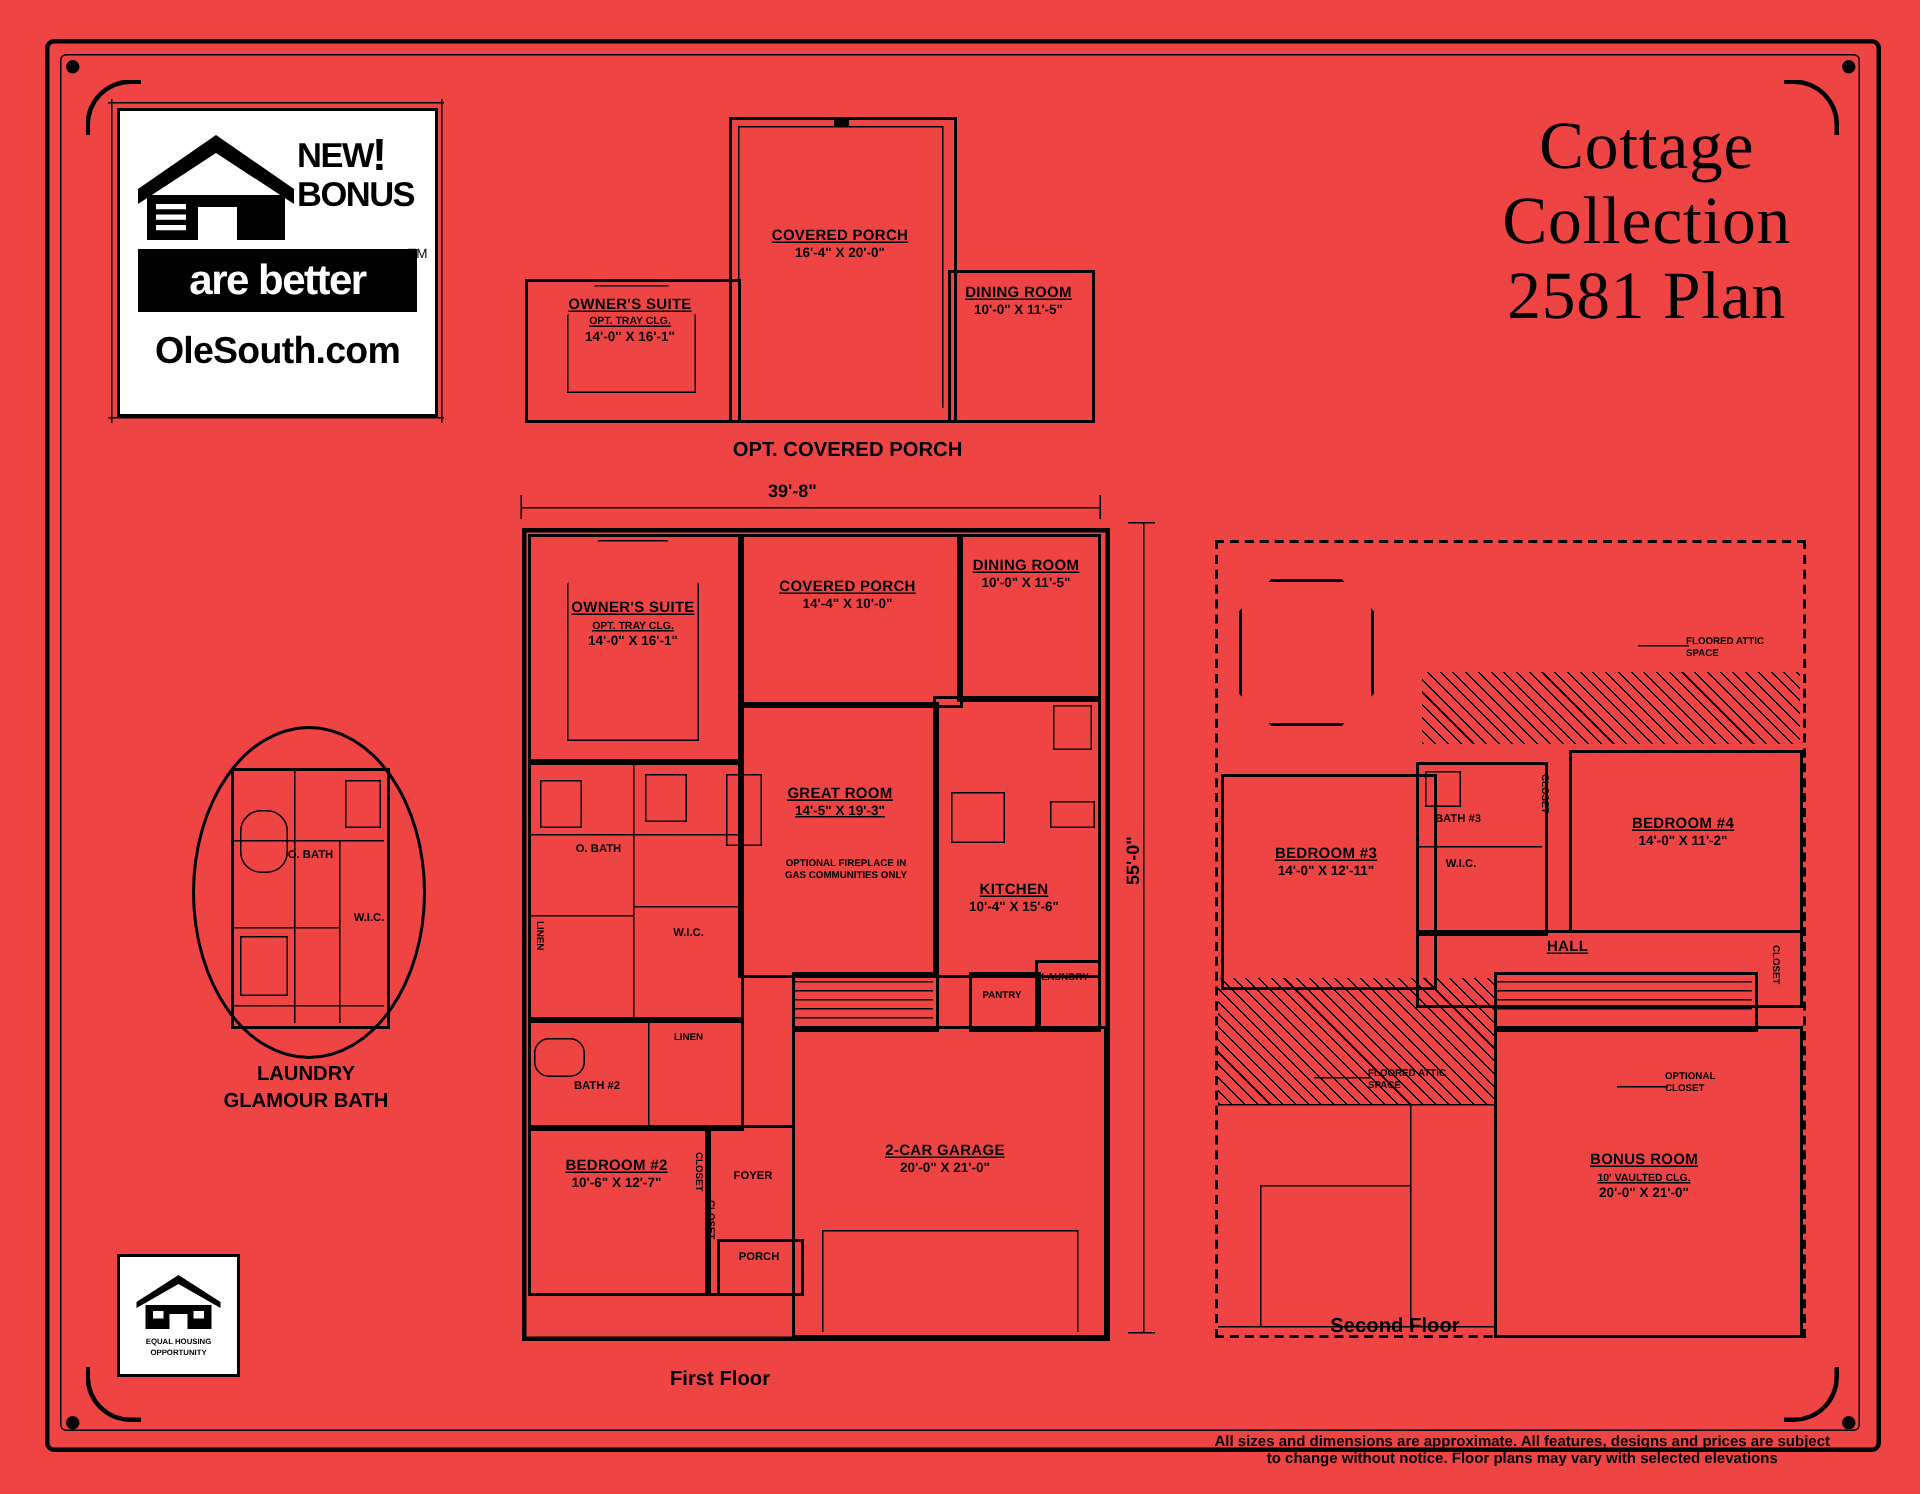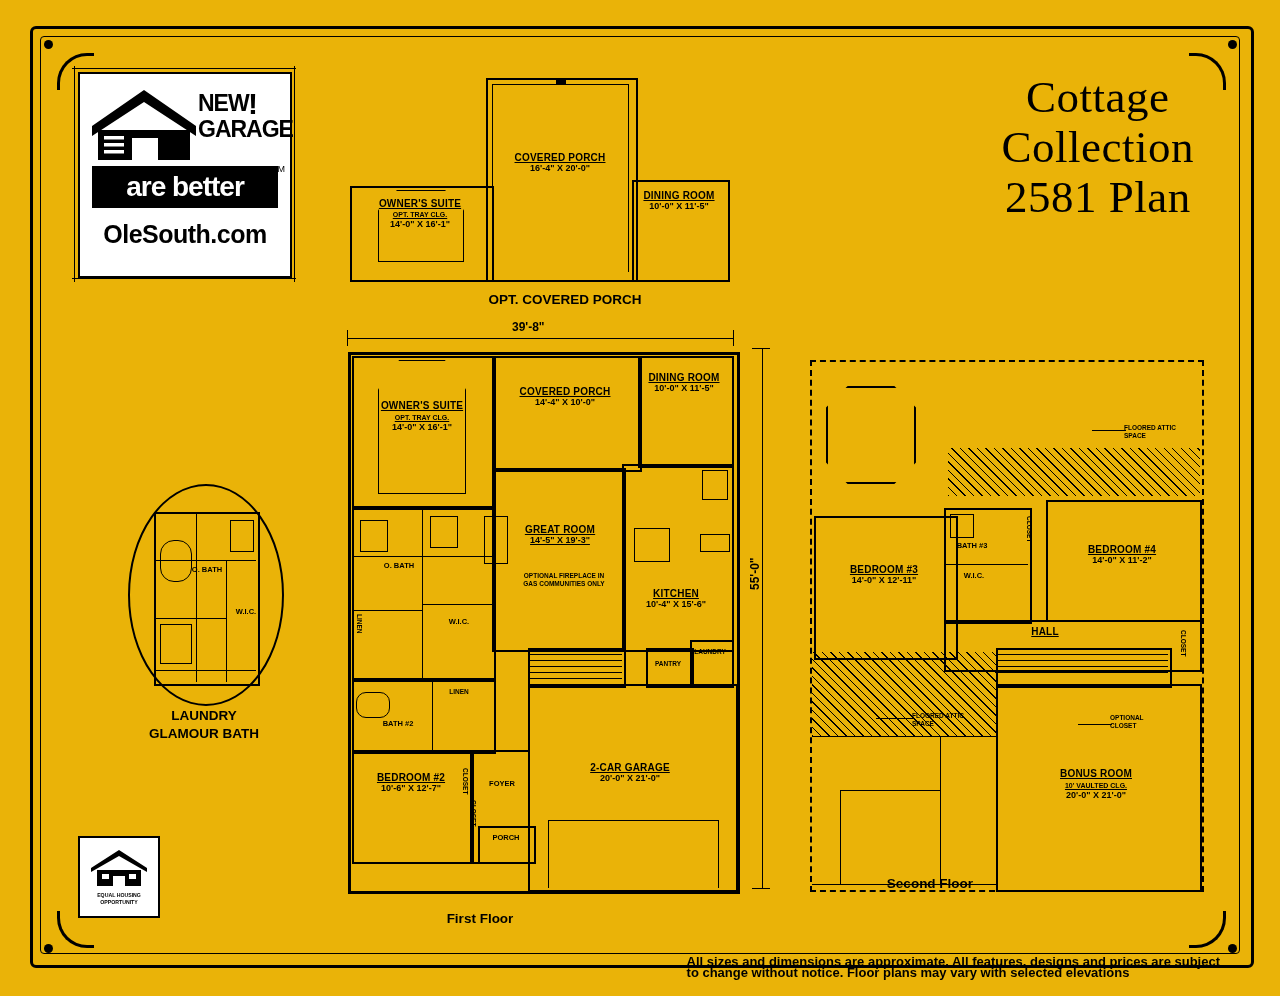--- a/index.html
+++ b/index.html
@@ -1,17 +1,17 @@
 <!DOCTYPE html>
 <html><head>
 <meta charset="utf-8">
 <style>
   html,body{margin:0;padding:0;background:#ffffff;}
   body{font-family:"Liberation Sans", sans-serif;}
-  #page{position:relative;width:1280px;height:996px;background:#eab308;overflow:hidden;}
+  #page{position:relative;width:1280px;height:996px;background:#ef4444;overflow:hidden;}
 
   
   .frame-outer{position:absolute;left:30px;top:26px;width:1218px;height:936px;border:3px solid #000;border-radius:6px;}
   .frame-inner{position:absolute;left:40px;top:36px;width:1198px;height:916px;border:1px solid #000;border-radius:4px;}
   .corner-dot{position:absolute;width:9px;height:9px;border-radius:50%;background:#000;}
   .corner-arc{position:absolute;width:34px;height:34px;border:3px solid #000;}
 
   
   .logo-box{position:absolute;left:78px;top:72px;width:210px;height:202px;border:2px solid #000;background:#fff;}
   .logo-crosshair{position:absolute;background:#000;}
@@ -48,21 +48,21 @@
   .dimtext{position:absolute;font-weight:bold;font-size:12px;color:#000;}
 
   
   .oval{position:absolute;border:2px solid #000;border-radius:50%;}
 
   
   .eho{position:absolute;left:78px;top:836px;width:78px;height:78px;border:2px solid #000;background:#fff;}
   .eho-house{position:absolute;left:9px;top:10px;width:60px;height:40px;}
   .eho-text{position:absolute;left:0;top:54px;width:100%;text-align:center;font-size:5.2px;font-weight:bold;line-height:7px;color:#000;}
 
-  .disclaimer{position:absolute;right:60px;bottom:18px;text-align:left;font-size:13px;font-weight:bold;color:#000;line-height:11px;}
+  .disclaimer{position:absolute;right:60px;bottom:18px;text-align:center;font-size:10px;font-weight:bold;color:#000;line-height:11px;}
 </style>
 </head>
 <body>
 
 <div id="page">
 
   <div class="frame-outer"></div>
   <div class="frame-inner"></div>
 
   <div class="corner-dot" style="left:44px;top:40px;"></div>
@@ -84,21 +84,21 @@
     <svg class="logo-roof" viewBox="0 0 186 74">
       <polygon points="0,40 52,4 104,40 104,50 52,16 0,50" fill="#000"></polygon>
       <rect x="6" y="44" width="92" height="30" fill="#000"></rect>
       <rect x="40" y="52" width="26" height="22" fill="#fff"></rect>
       <rect x="12" y="50" width="20" height="3.5" fill="#fff"></rect>
       <rect x="12" y="57" width="20" height="3.5" fill="#fff"></rect>
       <rect x="12" y="64" width="20" height="3.5" fill="#fff"></rect>
     </svg>
     <div class="logo-new">NEW</div>
     <div style="position:absolute;left:168px;top:13px;font-weight:bold;font-size:30px;color:#000;">!</div>
-    <div class="logo-homes">GARAGE</div>
+    <div class="logo-homes">BONUS</div>
     <div class="logo-better">are better</div>
     <div class="logo-tm">TM</div>
     <div class="logo-url">OleSouth.com</div>
   </div>
 
   <div class="title">
     <div>Cottage</div>
     <div>Collection</div>
     <div>2581 Plan</div>
   </div>

